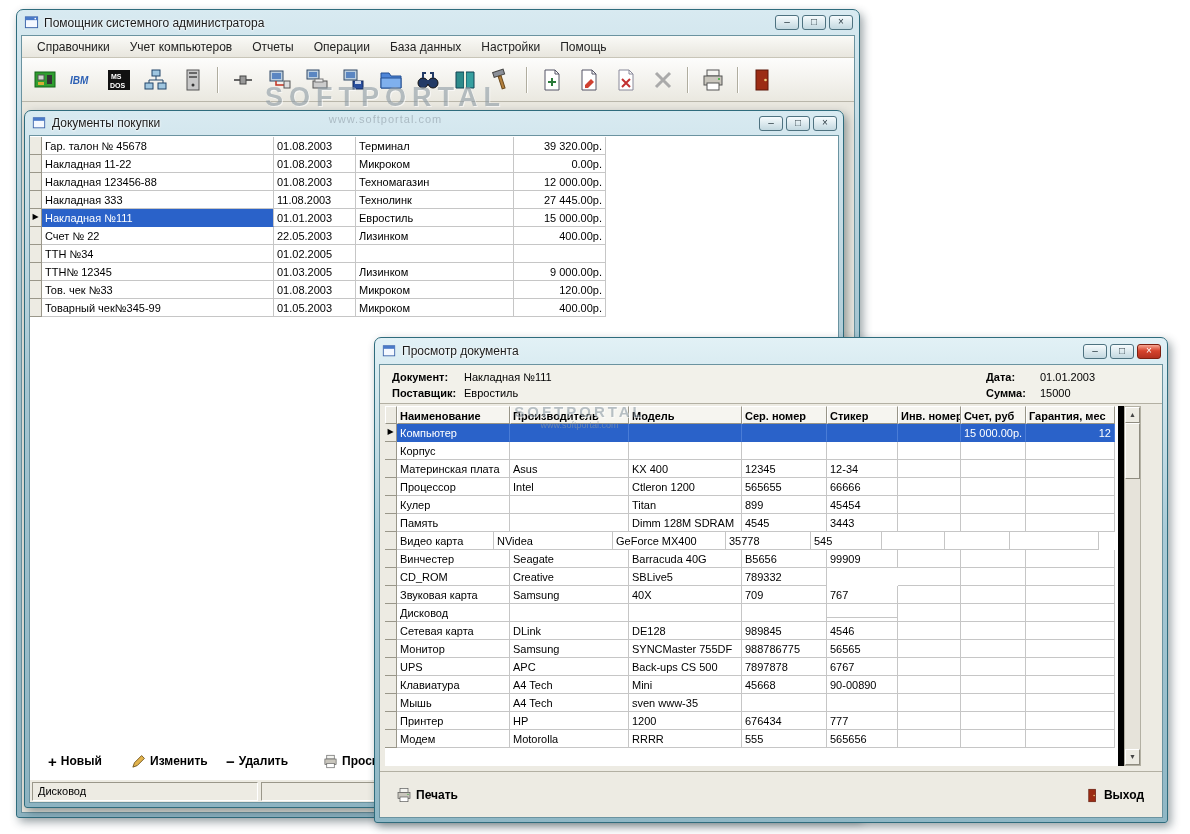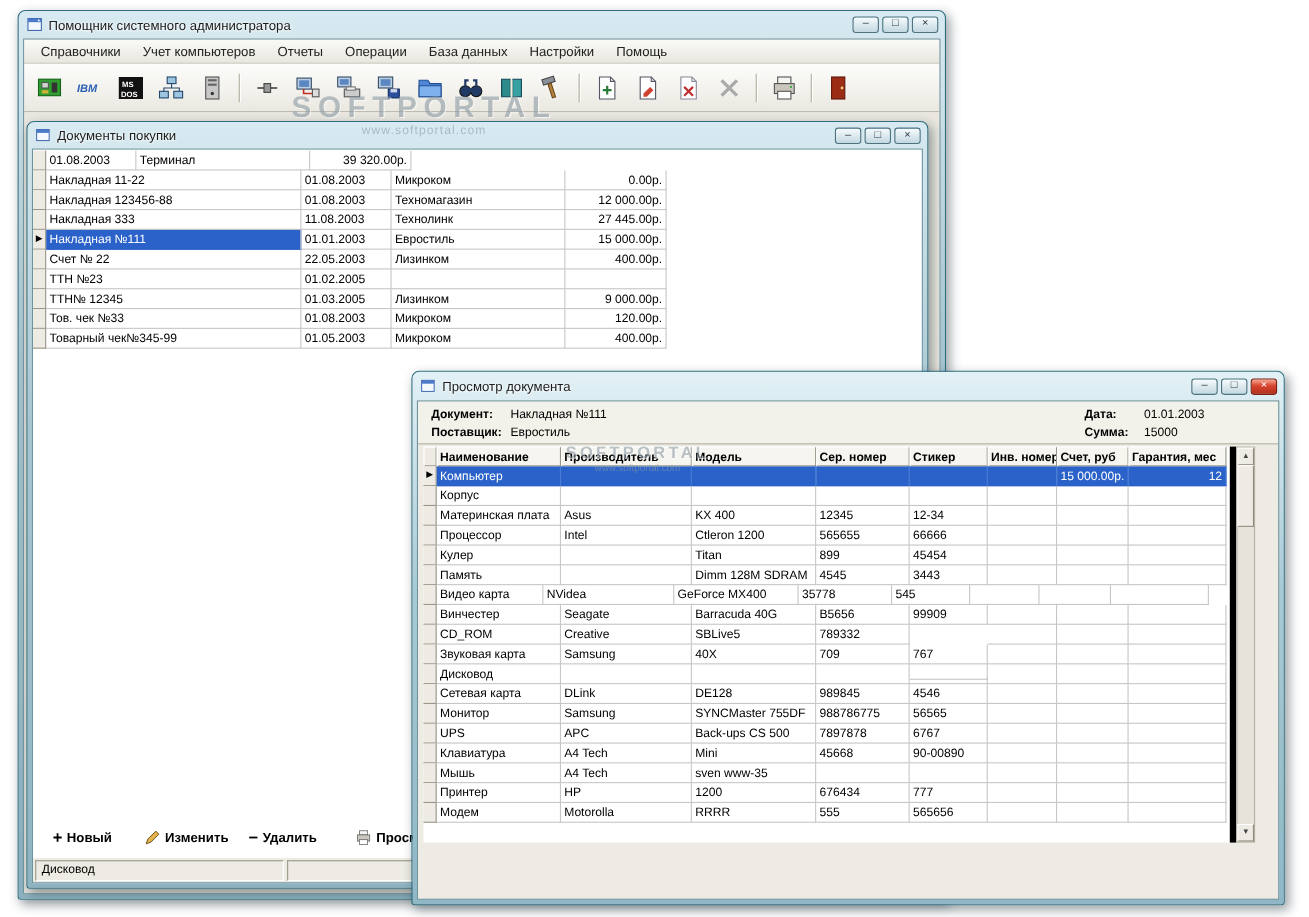--- a/index.html
+++ b/index.html
@@ -326,20 +326,21 @@
       <span class="cap-btns">
         <span class="cap-btn">–</span>
         <span class="cap-btn">□</span>
         <span class="cap-btn">×</span>
       </span>
     </div>
     <div class="client" style="background:#fff;top:24px;">
       <div class="grid docs-grid">
           <div class="grid-row">
             <div class="grid-cell ind-cell"></div>
+            <div class="grid-cell" style="width: 232px;">Гар. талон № 45678</div>
             <div class="grid-cell" style="width: 82px;">01.08.2003</div>
             <div class="grid-cell" style="width: 158px;">Терминал</div>
             <div class="grid-cell num" style="width: 92px;">39 320.00р.</div>
           </div>
           <div class="grid-row">
             <div class="grid-cell ind-cell"></div>
             <div class="grid-cell" style="width: 232px;">Накладная 11-22</div>
             <div class="grid-cell" style="width: 82px;">01.08.2003</div>
             <div class="grid-cell" style="width: 158px;">Микроком</div>
             <div class="grid-cell num" style="width: 92px;">0.00р.</div>
@@ -367,21 +368,21 @@
           </div>
           <div class="grid-row">
             <div class="grid-cell ind-cell"></div>
             <div class="grid-cell" style="width: 232px;">Счет № 22</div>
             <div class="grid-cell" style="width: 82px;">22.05.2003</div>
             <div class="grid-cell" style="width: 158px;">Лизинком</div>
             <div class="grid-cell num" style="width: 92px;">400.00р.</div>
           </div>
           <div class="grid-row">
             <div class="grid-cell ind-cell"></div>
-            <div class="grid-cell" style="width: 232px;">ТТН №23</div>
+            <div class="grid-cell" style="width: 232px;">ТТН №34</div>
             <div class="grid-cell" style="width: 82px;">01.02.2005</div>
             <div class="grid-cell" style="width: 158px;"></div>
             <div class="grid-cell num" style="width: 92px;"></div>
           </div>
           <div class="grid-row">
             <div class="grid-cell ind-cell"></div>
             <div class="grid-cell" style="width: 232px;">ТТН№ 12345</div>
             <div class="grid-cell" style="width: 82px;">01.03.2005</div>
             <div class="grid-cell" style="width: 158px;">Лизинком</div>
             <div class="grid-cell num" style="width: 92px;">9 000.00р.</div>
@@ -676,20 +677,42 @@
             <div class="grid-cell num" style="width: 89px;"></div>
           </div>
         </div>
 
       <div class="vscroll">
         <div class="vs-btn up">▲</div>
         <div class="vs-thumb"></div>
         <div class="vs-btn down">▼</div>
       </div>
 
+      <div class="view-bottombar">
+        <div class="flat-btn" style="left:16px;top:12px;">
+          <span>
+              <svg width="16" height="16" viewBox="0 0 24 24">
+                <rect x="6" y="2" width="12" height="6" fill="#f4f4f0" stroke="#555"></rect>
+                <rect x="3" y="8" width="18" height="9" fill="#c9c6bd" stroke="#555"></rect>
+                <rect x="6" y="15" width="12" height="7" fill="#fff" stroke="#555"></rect>
+                <circle cx="18" cy="11" r="1" fill="#3a3"></circle>
+              </svg>
+            </span>
+          <span>Печать</span>
+        </div>
+        <div class="flat-btn" style="right:18px;top:12px;">
+          <span>
+              <svg width="15" height="15" viewBox="0 0 24 24">
+                <rect x="6" y="2" width="11" height="20" fill="#9c2c14" stroke="#5d1608"></rect>
+                <circle cx="14.6" cy="12" r="1.3" fill="#f0d080"></circle>
+              </svg>
+            </span>
+          <span>Выход</span>
+        </div>
+      </div>
     </div>
   </div>
 
   <div class="wm wm1">
     <div class="wm-title">SOFTPORTAL</div>
     <div class="wm-url">www.softportal.com</div>
   </div>
   <div class="wm wm2">
     <div class="wm-title">SOFTPORTAL</div>
     <div class="wm-url">www.softportal.com</div>

